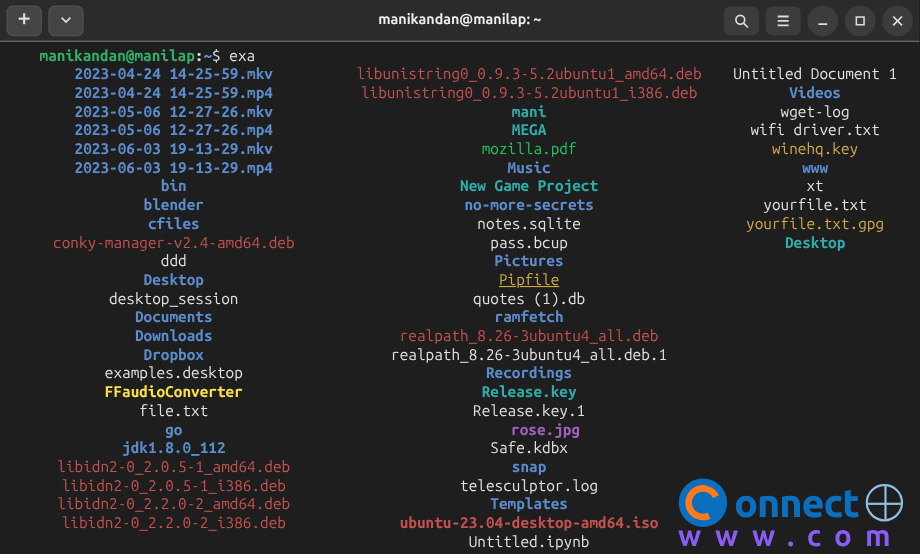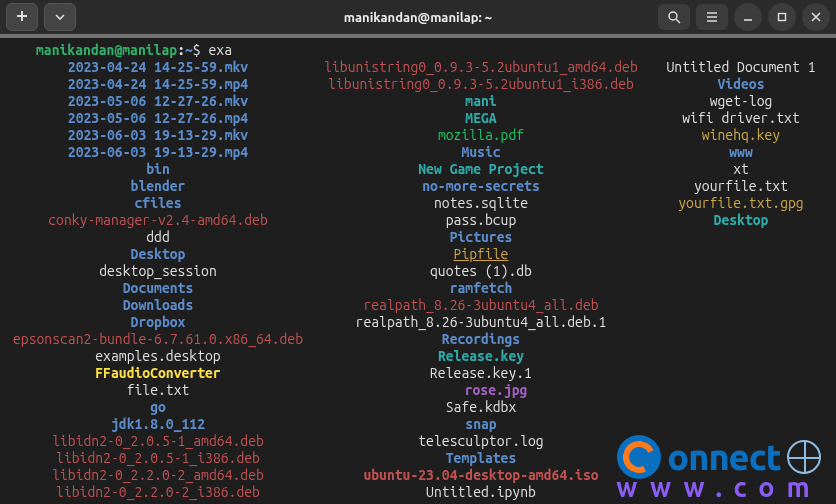--- a/index.html
+++ b/index.html
@@ -17,21 +17,21 @@
   }
 
   
   .titlebar {
     height: 38px;
     background: #2b2b2b;
     display: flex;
     align-items: center;
     padding: 0 6px;
     gap: 6px;
-    border-bottom: 4px solid #737373;
+    border-bottom: 1px solid #737373;
     box-sizing: border-box;
   }
   .titlebar .left-group,
   .titlebar .right-group {
     display: flex;
     align-items: center;
     gap: 6px;
   }
   .titlebar .spacer { flex: 1; }
   .titlebar .title {
@@ -229,21 +229,20 @@
         <div class="entry c-dir">bin</div>
         <div class="entry c-dir">blender</div>
         <div class="entry c-dir">cfiles</div>
         <div class="entry c-deb">conky-manager-v2.4-amd64.deb</div>
         <div class="entry c-file">ddd</div>
         <div class="entry c-dir">Desktop</div>
         <div class="entry c-file">desktop_session</div>
         <div class="entry c-dir">Documents</div>
         <div class="entry c-dir">Downloads</div>
         <div class="entry c-dir">Dropbox</div>
-        <div class="entry c-deb">epsonscan2-bundle-6.7.61.0.x86_64.deb</div>
         <div class="entry c-file">examples.desktop</div>
         <div class="entry c-link">FFaudioConverter</div>
         <div class="entry c-file">file.txt</div>
         <div class="entry c-dir">go</div>
         <div class="entry c-dir">jdk1.8.0_112</div>
         <div class="entry c-deb">libidn2-0_2.0.5-1_amd64.deb</div>
         <div class="entry c-deb">libidn2-0_2.0.5-1_i386.deb</div>
         <div class="entry c-deb">libidn2-0_2.2.0-2_amd64.deb</div>
         <div class="entry c-deb">libidn2-0_2.2.0-2_i386.deb</div>
       </div>

